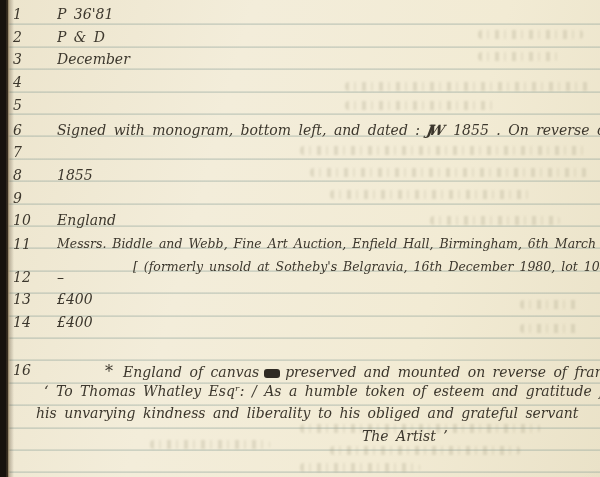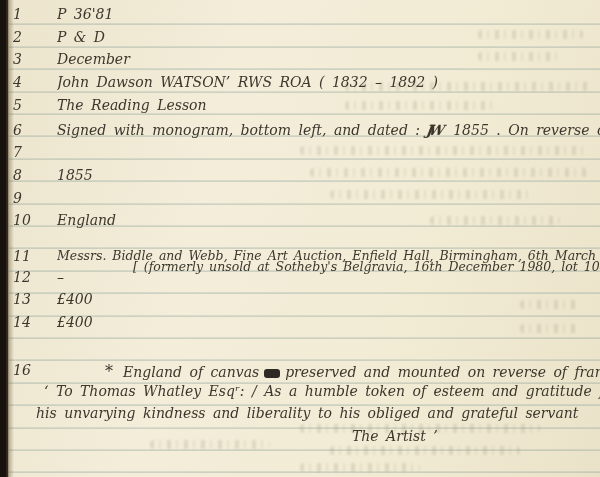--- a/index.html
+++ b/index.html
@@ -71,45 +71,43 @@
   <div class="row" style="top:29px">
     <span class="num">2</span>
     <span class="txt">P &amp; D</span>
   </div>
   <div class="row" style="top:51px">
     <span class="num">3</span>
     <span class="txt">December</span>
   </div>
   <div class="row" style="top:74px">
     <span class="num">4</span>
-    <span class="txt">John Dawson WATSON’  RWS ROA  ( 1832 – 1892 )</span>
   </div>
   <div class="row" style="top:97px">
     <span class="num">5</span>
-    <span class="txt">The Reading Lesson</span>
   </div>
   <div class="row" style="top:122px">
     <span class="num">6</span>
     <span class="txt"><span>Signed with monogram, bottom left, and dated :</span> <span class="monogram">JW</span> <span>1855 .    On reverse of frame : *</span></span>
   </div>
   <div class="row" style="top:144px">
     <span class="num">7</span>
   </div>
   <div class="row" style="top:167px">
     <span class="num">8</span>
     <span class="txt">1855</span>
   </div>
   <div class="row" style="top:190px">
     <span class="num">9</span>
   </div>
   <div class="row" style="top:212px">
     <span class="num">10</span>
     <span class="txt">England</span>
   </div>
-  <div class="row small" style="top:248px">
+  <div class="row small" style="top:236px">
     <span class="num">11</span>
     <span class="txt">Messrs. Biddle and Webb, Fine Art Auction, Enfield Hall, Birmingham,  6th March 1981 (Lot 4</span>
   </div>
   <div class="cont" style="top:259px;left:133px;right:0">[ (formerly unsold at Sotheby's Belgravia, 16th December 1980, lot 104, ill.)</div>
   <div class="row" style="top:269px">
     <span class="num">12</span>
     <span class="txt">–</span>
   </div>
   <div class="row" style="top:291px">
     <span class="num">13</span>
@@ -119,14 +117,14 @@
     <span class="num">14</span>
     <span class="txt">£400</span>
   </div>
   <div class="row" style="top:362px">
     <span class="num">16</span>
     <span class="txt" style="left:88px"><span class="star">*</span><span>England of canvas</span><span class="blot"></span><span>preserved and mounted on reverse of frame reads :</span></span>
   </div>
 
   <div class="quote" style="top:383px;left:44px">‘ To Thomas Whatley Esqʳ: / As a humble token of esteem and gratitude for</div>
   <div class="quote" style="top:405px;left:36px">his unvarying kindness and liberality to his obliged and grateful servant</div>
-  <div class="quote" style="top:428px;left:352px">The Artist ’</div>
+  <div class="quote" style="top:428px;left:362px">The Artist ’</div>
 </div>
 
 </body></html>

